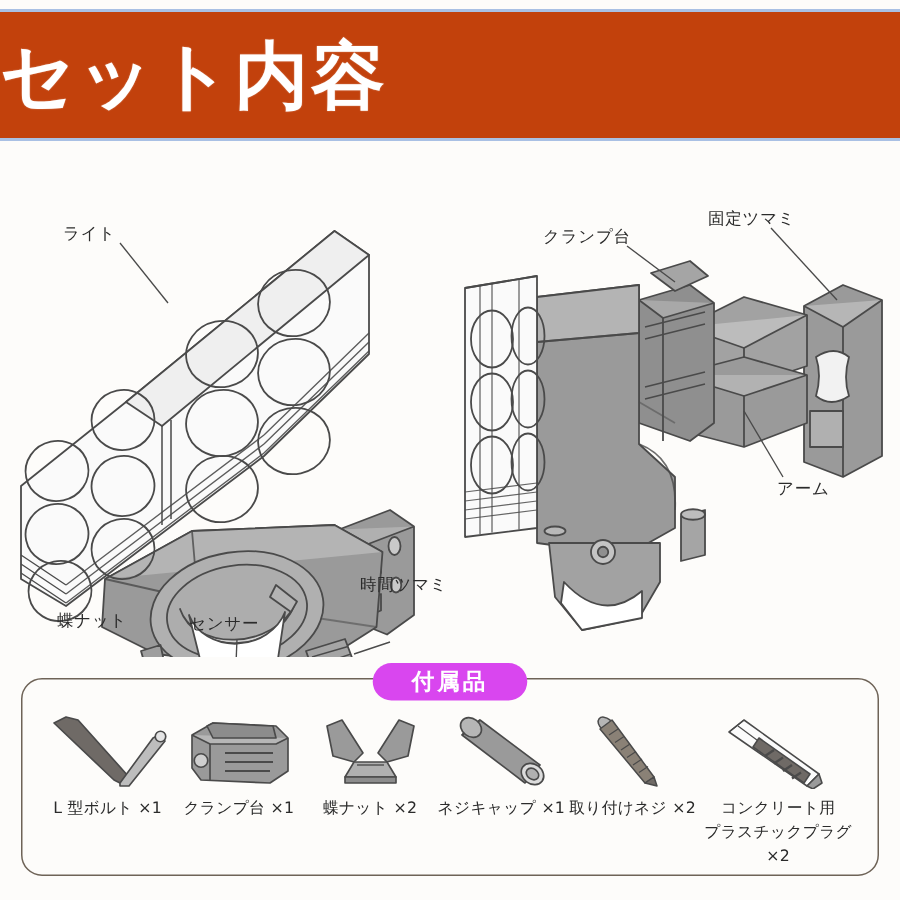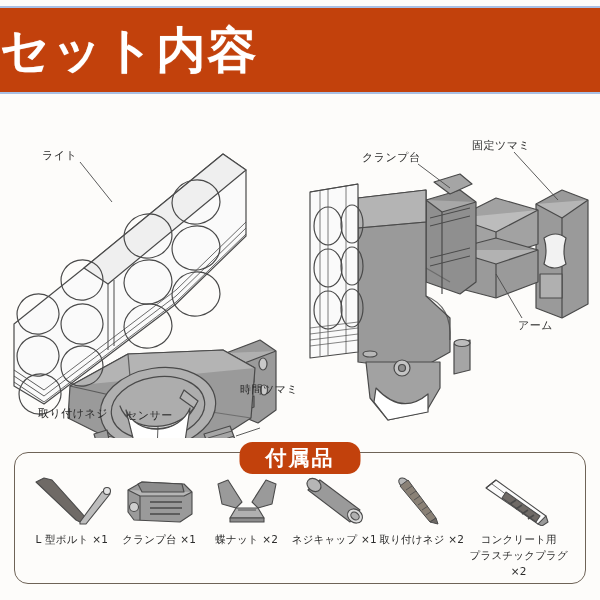--- a/index.html
+++ b/index.html
@@ -38,22 +38,22 @@
 
   
   .acc-panel{
     position:absolute;left:14px;top:452px;
     width:572px;height:132px;
     border:1.6px solid #6e6357;border-radius:14px;
     background:#fdfcfa;box-sizing:border-box;
   }
   .acc-pill{
     position:absolute;left:50%;top:442px;transform:translateX(-50%);
-    background:#c2410c;color:#fff;border-radius:13px;
-    padding:4px 26px;font-size:21px;font-weight:bold;letter-spacing:2px;
+    background:#d946ef;color:#fff;border-radius:13px;
+    padding:4px 26px;font-size:15px;font-weight:bold;letter-spacing:2px;
     line-height:1.15;z-index:4;text-align:center;
   }
   .acc-items{
     position:absolute;left:14px;top:452px;width:572px;height:132px;
     display:flex;align-items:flex-start;justify-content:space-between;
     padding:22px 14px 0 14px;box-sizing:border-box;
   }
   .acc-item{
     width:92px;display:flex;flex-direction:column;align-items:center;
   }
@@ -139,21 +139,21 @@
           <ellipse cx="74" cy="248" rx="21" ry="20" transform="rotate(-12 74 248)"></ellipse>
 
           <path d="M72 44 L104 84" stroke-width=".9"></path>
           <path d="M92 322 L66 358" stroke-width=".9"></path>
           <path d="M150 308 L148 358" stroke-width=".9"></path>
           <path d="M228 318 L252 310" stroke-width=".9"></path>
         </g>
       </svg>
 
       <span class="lbl" style="left:34px;top:30px;">ライト</span>
-      <span class="lbl" style="left:30px;top:288px;">取り付けネジ</span>
+      <span class="lbl" style="left:30px;top:288px;">蝶ナット</span>
       <span class="lbl" style="left:118px;top:290px;">センサー</span>
       <span class="lbl" style="left:232px;top:264px;">時間ツマミ</span>
     </div>
 
     <div class="illus right">
       <svg width="300" height="310" viewBox="0 0 300 310">
         <g fill="none" stroke="#4a4a4a" stroke-width="1.2" stroke-linejoin="round">
 
           <path d="M236 82 L262 68 L288 78 L288 182 L262 196 L236 186 Z" fill="#9a9a9a"></path>
           <path d="M236 82 L262 96 L288 78" fill="#b6b6b6"></path>

